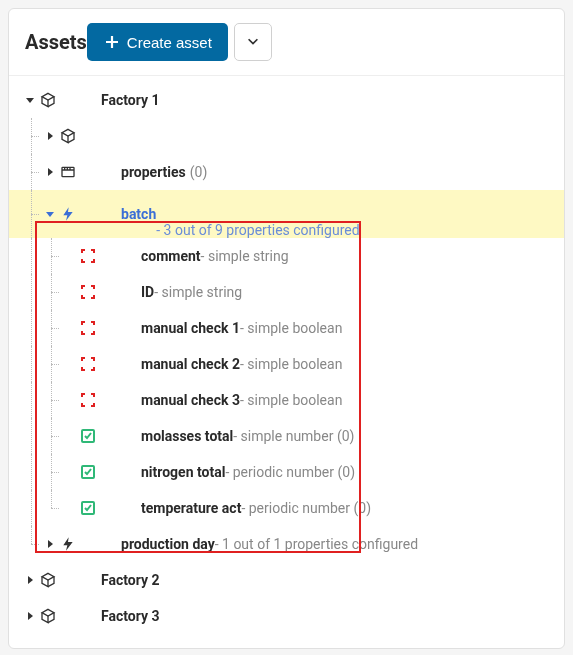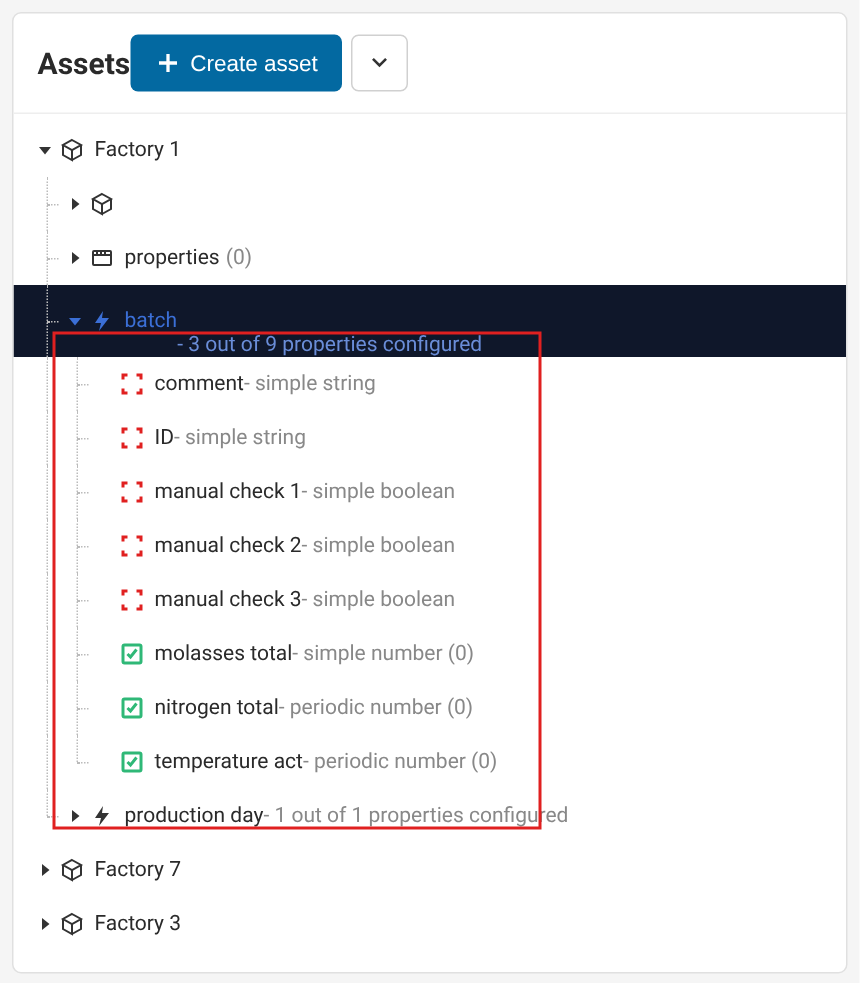--- a/index.html
+++ b/index.html
@@ -61,21 +61,21 @@
   }
   .row {
     display: flex;
     align-items: center;
     min-height: 36px;
     padding: 0 8px 0 0;
     font-size: 14px;
     color: #2a2a2a;
   }
   .row.selected {
-    background: #0f172a;
+    background: #fef9c3;
     color: #3b6fd6;
   }
   .row.selected .meta { color: #6a8dd8; margin-top: 32px; }
   .caret {
     width: 18px;
     height: 18px;
     display: inline-flex;
     align-items: center;
     justify-content: center;
     cursor: pointer;
@@ -88,21 +88,21 @@
   .icon {
     width: 18px;
     height: 18px;
     display: inline-flex;
     align-items: center;
     justify-content: center;
     margin-right: 6px;
     flex-shrink: 0;
   }
   .icon svg { width: 16px; height: 16px; }
-  .label { font-weight: 400; }
+  .label { font-weight: 700; margin-left: 38px; }
   .meta { color: #888; font-weight: 400; }
   .meta::before { content: " - "; }
   .indent {
     position: relative;
     width: 20px;
     flex-shrink: 0;
     align-self: stretch;
   }
   .indent .vline {
     position: absolute;
@@ -435,21 +435,21 @@
               <polygon points="3,1 8,5 3,9"></polygon>
             </svg>
         </span>
         <span class="icon">
           <svg viewBox="0 0 24 24" fill="none" stroke="#333" stroke-width="2">
               <path d="M12 2 L21 7 L12 12 L3 7 Z"></path>
               <path d="M3 7 L3 17 L12 22 L12 12"></path>
               <path d="M21 7 L21 17 L12 22"></path>
             </svg>
         </span>
-        <span class="label">Factory 7</span>
+        <span class="label">Factory 2</span>
       </div>
 
       <div class="row" style="padding-left:12px;">
         <span class="caret">
           <svg viewBox="0 0 10 10" fill="currentColor">
               <polygon points="3,1 8,5 3,9"></polygon>
             </svg>
         </span>
         <span class="icon">
           <svg viewBox="0 0 24 24" fill="none" stroke="#333" stroke-width="2">

